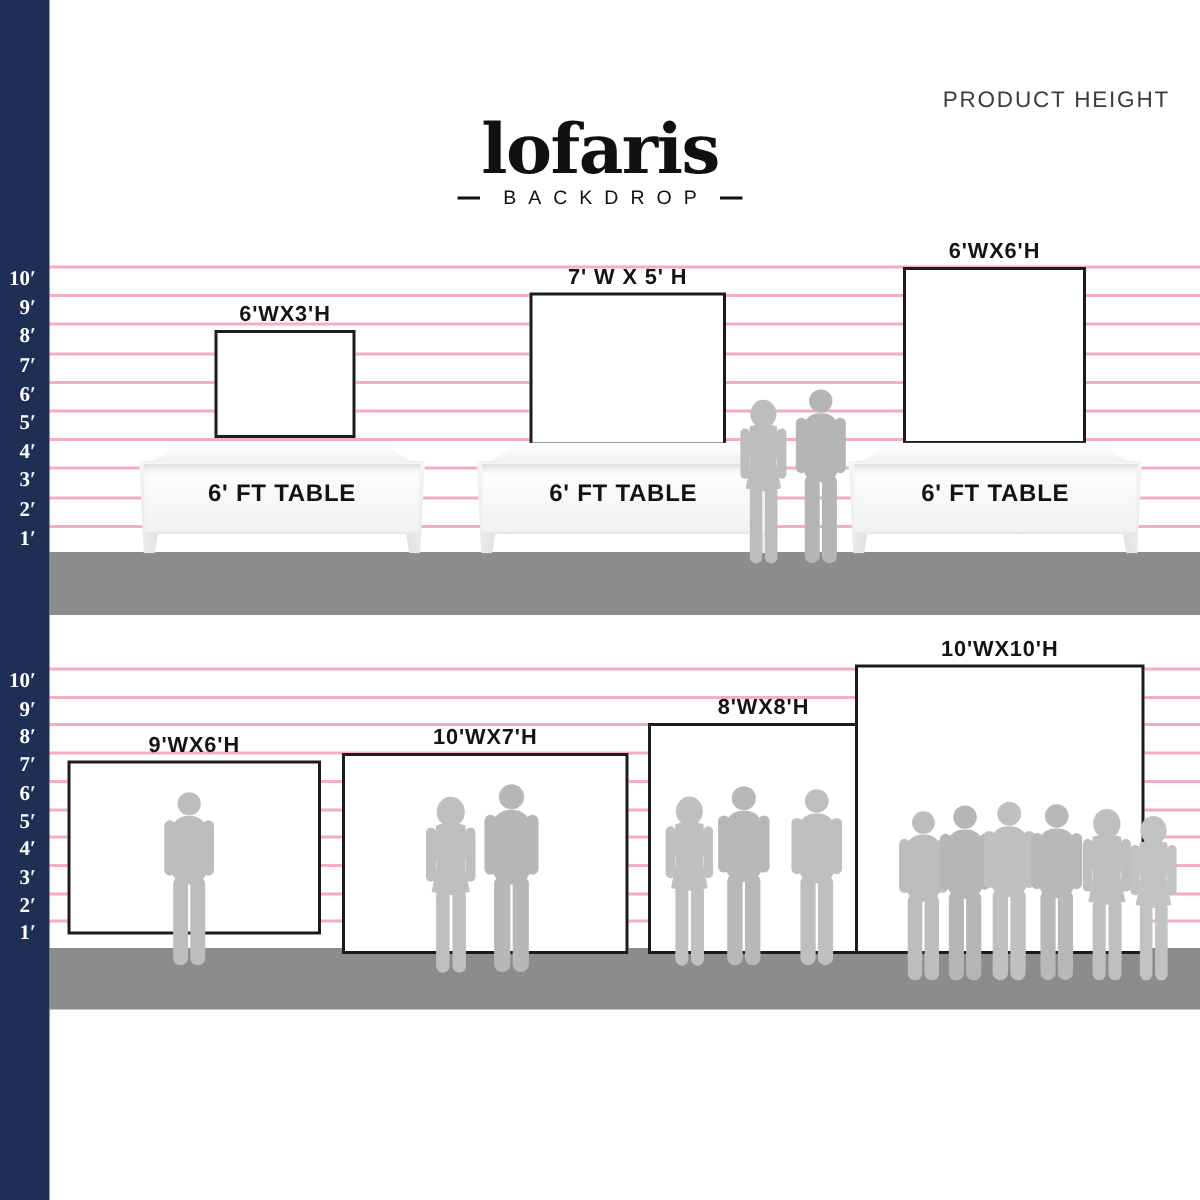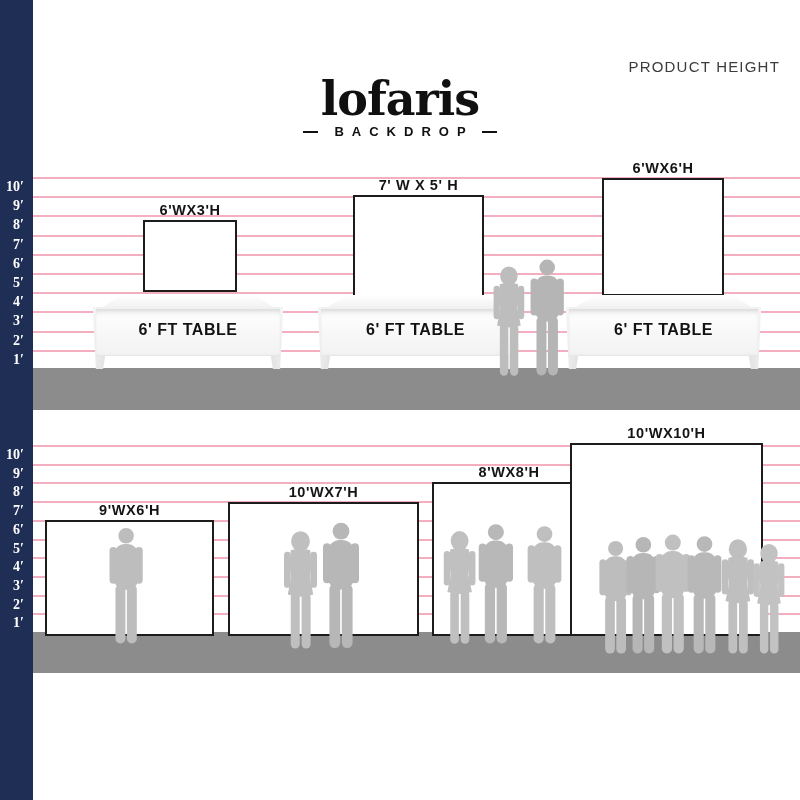--- a/index.html
+++ b/index.html
@@ -16,21 +16,21 @@
     font-family:"Liberation Serif", serif; font-size:13.5px; line-height:1.3;
     color:#232323; letter-spacing:.3px;
   }
   .logo-wrap { position:absolute; left:0; top:34px; width:800px; text-align:center; z-index:8;margin-top:41px; }
   .logo-main {
     font-family:"DejaVu Serif", serif; font-weight:bold; font-size:46px;
     line-height:1.05; color:#101010; letter-spacing:-1px;
   }
   .logo-sub {
     margin-top:1px; display:flex; align-items:center; justify-content:center; gap:8px;
-    font-size:13px; font-weight:700; letter-spacing:8px; text-indent:8px; color:#101010;
+    font-size:13px; font-weight:400; letter-spacing:8px; text-indent:8px; color:#101010;
   }
   .logo-sub::before,.logo-sub::after { content:""; width:15px; height:2px; background:#101010; }
   .product-sizing {
     position:absolute; right:20px; top:58px; z-index:8;
     font-size:15px; letter-spacing:1.2px; color:#3c3c3c; font-weight:400;
   }
 
   
   .gridlines { position:absolute; left:33px; width:767px; z-index:1; }
   .gridline { position:absolute; left:0; width:100%; height:2px; background:#f3aec0; }
@@ -193,21 +193,21 @@
   <div class="table-top"></div>
   <div class="table-skirt"></div>
   <div class="table-label">6' FT TABLE</div>
 </div>
 
 <svg class="people" style="left:488px;top:257px" width="82" height="120" viewBox="0 0 82 120">
   <use href="#pf" fill="#bdbdbd" transform="translate(0,8.5) scale(0.697)"></use>
   <use href="#pm" fill="#b5b5b5" transform="translate(37,1.5) scale(0.74)"></use>
 </svg>
 
-<div class="backdrop" style="left:45px;top:520px;width:165px;height:112px">
+<div class="backdrop" style="left:45px;top:507px;width:165px;height:112px">
   <div class="backdrop-label">9'WX6'H</div>
 </div>
 <div class="backdrop" style="left:228px;top:502px;width:187px;height:130px">
   <div class="backdrop-label">10'WX7'H</div>
 </div>
 <div class="backdrop" style="left:432px;top:482px;width:150px;height:150px">
   <div class="backdrop-label">8'WX8'H</div>
 </div>
 <div class="backdrop" style="left:570px;top:443px;width:189px;height:189px">
   <div class="backdrop-label">10'WX10'H</div>

